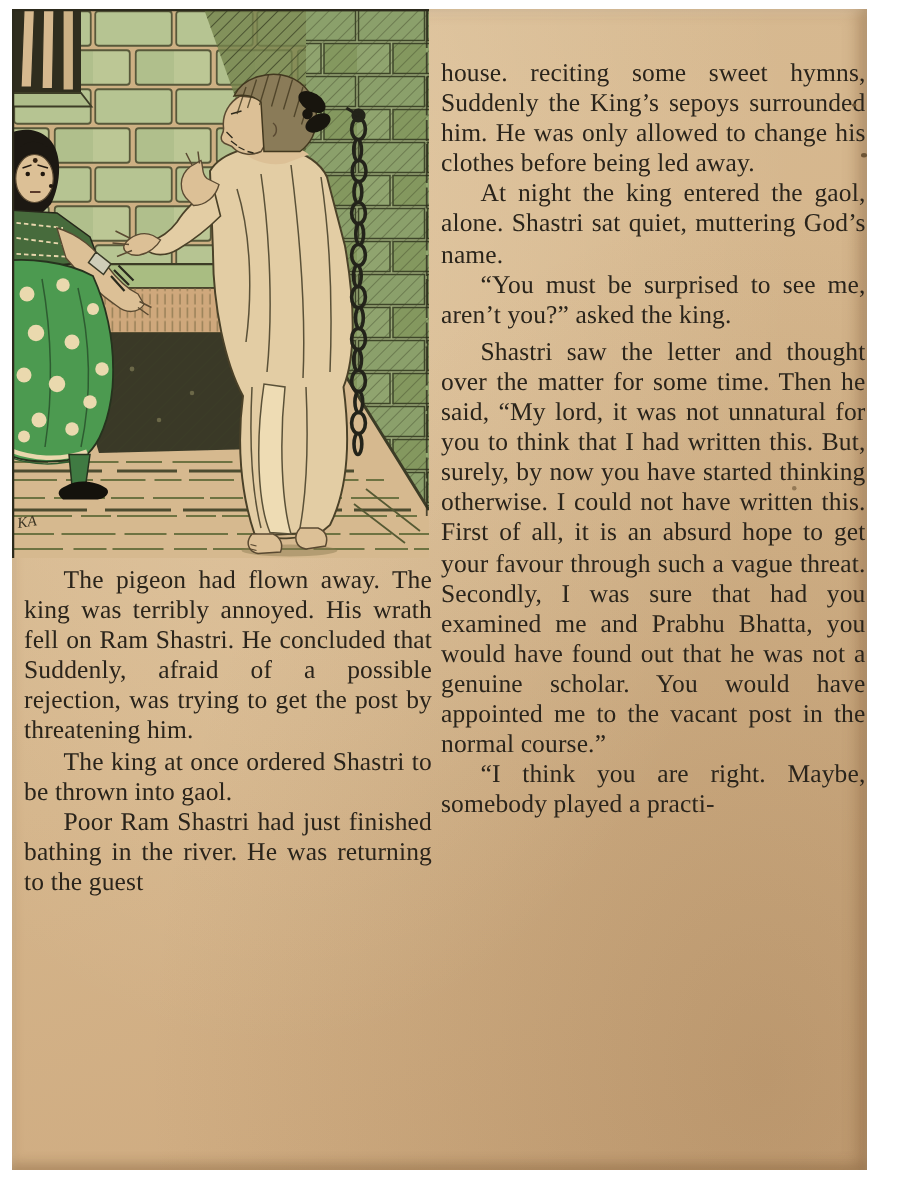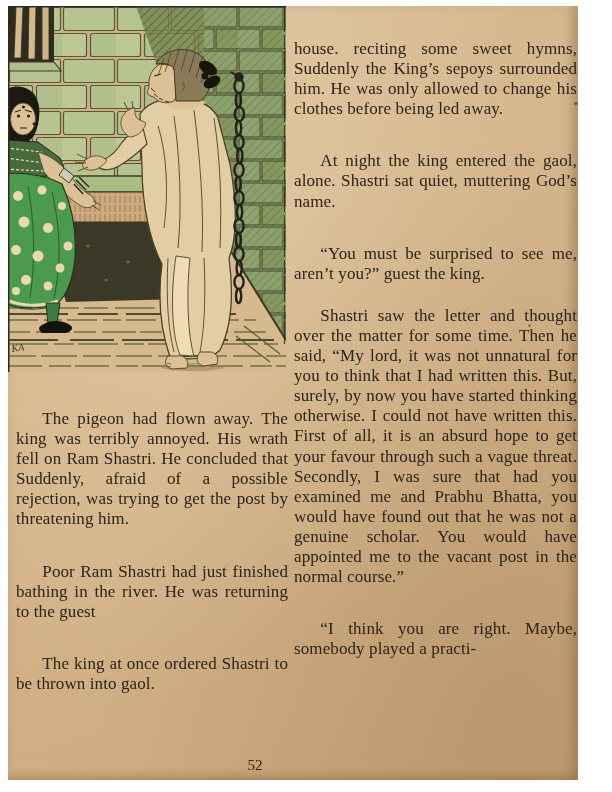--- a/index.html
+++ b/index.html
@@ -14,22 +14,22 @@
   }
   .illustration{position:absolute;left:0;top:0;width:278px;height:366px;margin:0;}
   .illustration svg{display:block;}
   .col{
     position:absolute;
     font-family:"Liberation Serif","DejaVu Serif",serif;
     font-size:17px;line-height:20.1px;color:#2a241b;
     text-align:justify;letter-spacing:.1px;
   }
   .col p{margin:0;}
-  .col p.indent{text-indent:1.55em;margin-top:32px;}
-  .col p.gap{margin-top:22px;}
+  .col p.indent{text-indent:1.55em;}
+  .col p.gap{margin-top:5px;}
   .left-col{left:8px;top:371px;width:272px;}
   .right-col{left:286px;top:33px;width:283px;}
   .page-num{
     position:absolute;left:0;right:76px;top:751px;text-align:center;
     font-family:"Liberation Serif","DejaVu Serif",serif;font-size:15px;color:#2a241b;
   }
   .speck{position:absolute;border-radius:50%;background:#6d5536;}
   .speck.s1{left:566px;top:96px;width:4px;height:3px;}
   .speck.s2{left:560px;top:63px;width:3px;height:2px;}
   .speck.s3{left:520px;top:318px;width:3px;height:3px;opacity:.6;}
@@ -202,31 +202,30 @@
         <g stroke="#2c2a1c" fill="none">
           <path d="M0.75,0 V366" stroke-width="1.5"></path>
           <path d="M0,0.75 H278" stroke-width="1.5"></path>
           <path d="M276.5,0 V338" stroke-width="1.2" opacity="0.8" stroke-dasharray="26 3 14 2"></path>
         </g>
       </svg>
     </figure>
 
     <div class="col left-col">
       <p class="indent">The pigeon had flown away. The king was terribly annoyed. His wrath fell on Ram Shastri. He concluded that Suddenly, afraid of a possible rejection, was trying to get the post by threatening him.</p>
+      <p class="indent">The king at once ordered Shastri to be thrown into gaol.</p>
       <p class="indent">Poor Ram Shastri had just finished bathing in the river. He was returning to the guest</p>
-      <p class="indent">The king at once ordered Shastri to be thrown into gaol.</p>
     </div>
 
     <div class="col right-col">
       <p>house. reciting some sweet hymns, Suddenly the King’s sepoys surrounded him. He was only allowed to change his clothes before being led away.</p>
       <p class="indent">At night the king entered the gaol, alone. Shastri sat quiet, muttering God’s name.</p>
-      <p class="indent">“You must be surprised to see me, aren’t you?” guest the king.</p>
+      <p class="indent">“You must be surprised to see me, aren’t you?” asked the king.</p>
       <p class="indent gap">Shastri saw the letter and thought over the matter for some time. Then he said, “My lord, it was not unnatural for you to think that I had written this. But, surely, by now you have started thinking otherwise. I could not have written this. First of all, it is an absurd hope to get your favour through such a vague threat. Secondly, I was sure that had you examined me and Prabhu Bhatta, you would have found out that he was not a genuine scholar. You would have appointed me to the vacant post in the normal course.”</p>
       <p class="indent">“I think you are right. Maybe, somebody played a practi-</p>
     </div>
 
-    <div class="page-num">52</div>
 
     <span class="speck s1"></span>
     <span class="speck s2"></span>
     <span class="speck s3"></span>
   </div>
 </div>
 
 </body></html>

